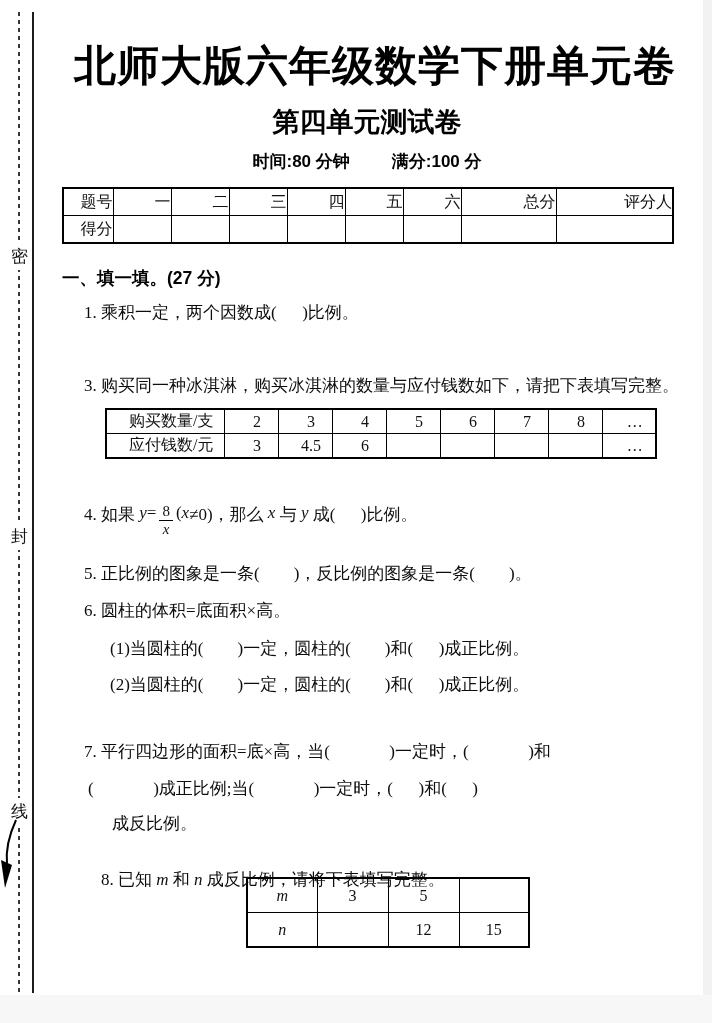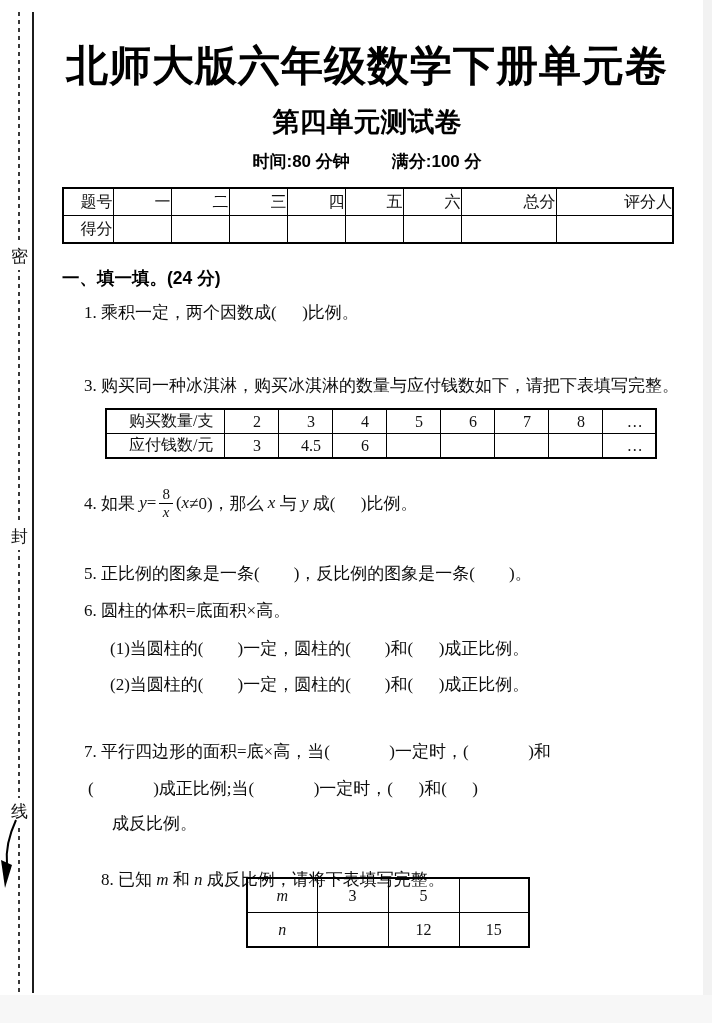--- a/index.html
+++ b/index.html
@@ -19,21 +19,21 @@
   }
   .solid-line { position:absolute; left:32px; top:12px; width:2px; height:981px; background:#1c1c1c; }
   .seal-char {
     position:absolute; left:9px; width:21px; text-align:center; background:#fff;
     font-size:17px; padding:5px 0; line-height:1; color:#161616;
   }
   .arrow-curl { position:absolute; left:0; top:818px; }
 
   
   .title {
-    position:absolute; left:62px; top:38px; width:610px; text-align:center;
+    position:absolute; left:70px; top:38px; width:610px; text-align:center;
     font-size:42px; font-weight:900; letter-spacing:1px; white-space:nowrap; color:#000;
   }
   .subtitle {
     position:absolute; left:62px; top:104px; width:610px; text-align:center;
     font-size:27px; font-weight:bold; color:#000;
   }
   .info-line {
     position:absolute; left:62px; top:150px; width:610px; display:flex;
     justify-content:center; gap:42px; font-family:"Liberation Sans",sans-serif;
     font-weight:bold; font-size:17px; color:#000;
@@ -52,21 +52,21 @@
   .var { font-style:italic; font-family:"Liberation Serif",serif; }
 
   
   .section-heading {
     position:absolute; left:62px; top:266px; font-family:"Liberation Sans",sans-serif;
     font-weight:bold; font-size:17.5px; color:#000;
   }
   .qline { position:absolute; white-space:pre; font-size:17px; line-height:1.25; color:#0d0d0d; }
 
   
-  .q4-row { position:absolute; left:84px; top:480px; height:46px; display:flex; align-items:center; white-space:pre; font-size:17px; }
+  .q4-row { position:absolute; left:84px; top:503px; height:46px; display:flex; white-space:pre; font-size:17px; }
   .q4-row span { white-space:pre; }
   .frac { display:inline-flex; flex-direction:column; align-items:center; font-size:15px; line-height:1.1; margin:0 2px; vertical-align:middle; }
   .frac .den { border-top:1px solid #000; padding:0 4px; }
   .frac .num { padding:0 4px; }
 </style>
 </head>
 <body>
 
 <div class="page">
 
@@ -121,21 +121,21 @@
       <td></td>
       <td></td>
       <td></td>
       <td></td>
       <td></td>
       <td></td>
     </tr>
   </tbody>
     </table>
 
-  <div class="section-heading">一、填一填。(24 分)</div>
+  <div class="section-heading">一、填一填。(27 分)</div>
 
   <div class="qline" style="left:84px; top:302px;">1. 乘积一定，两个因数成(      )比例。</div>
   <div class="qline" style="left:84px; top:375px;">3. 购买同一种冰淇淋，购买冰淇淋的数量与应付钱数如下，请把下表填写完整。</div>
 
   <table class="btable q3-table">
     <colgroup>
       <col style="width:118px">
         <col style="width:54px">
         <col style="width:54px">
         <col style="width:54px">

